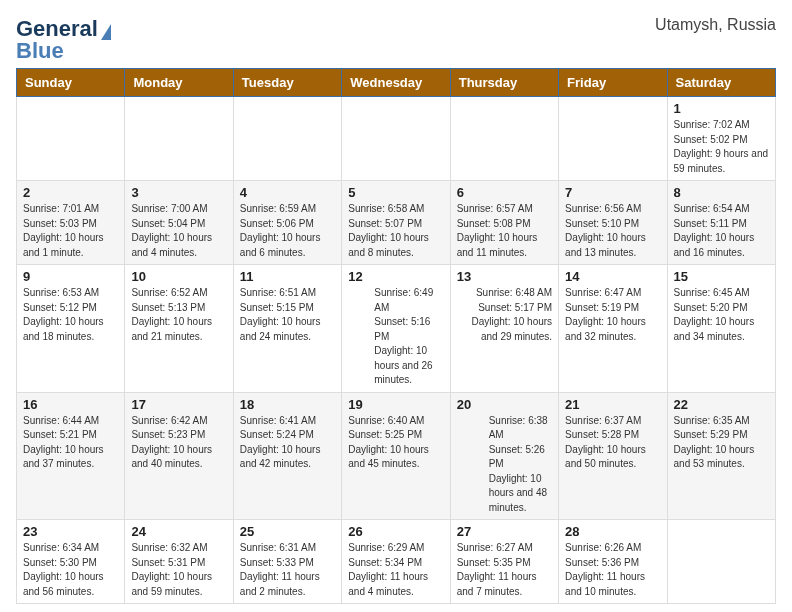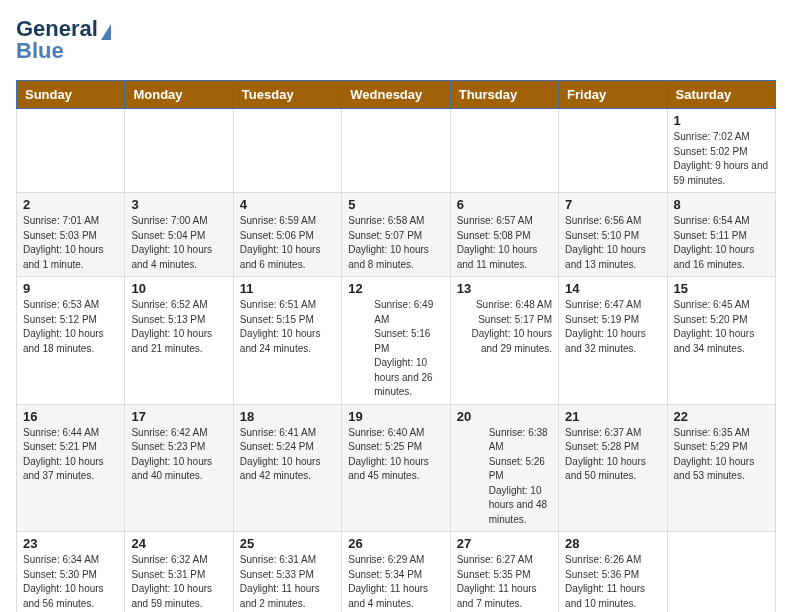--- a/index.html
+++ b/index.html
@@ -7,21 +7,21 @@
       font-family: Arial, sans-serif;
       background: #fff;
       width: 792px;
       min-height: 612px;
       padding: 16px;
     }
     .header {
       display: flex;
       justify-content: space-between;
       align-items: flex-start;
-      margin-bottom: 16px;
+      margin-bottom: 4px;
     }
     .logo {
       display: flex;
       flex-direction: column;
       align-items: flex-start;
     }
     .title-block {
       text-align: right;
     }
     .title-block h1 {
@@ -82,20 +82,21 @@
 
 <div class="header">
   <div class="logo">
     <div style="display:flex;align-items:flex-end;">
       <span style="font-size:22px;font-weight:bold;color:#1a3a5c;">General</span>
       <span style="display:inline-block;width:0;height:0;border-left:10px solid transparent;border-bottom:16px solid #4a7eb5;margin-left:3px;margin-bottom:2px;"></span>
     </div>
     <span style="font-size:22px;font-weight:bold;color:#4a7eb5;margin-top:-4px;">Blue</span>
   </div>
   <div class="title-block">
+    <h2>Utamysh, Russia</h2>
   </div>
 </div>
 
 <table class="calendar">
   <thead>
     <tr>
     <th>Sunday</th>
         <th>Monday</th>
         <th>Tuesday</th>
         <th>Wednesday</th>

